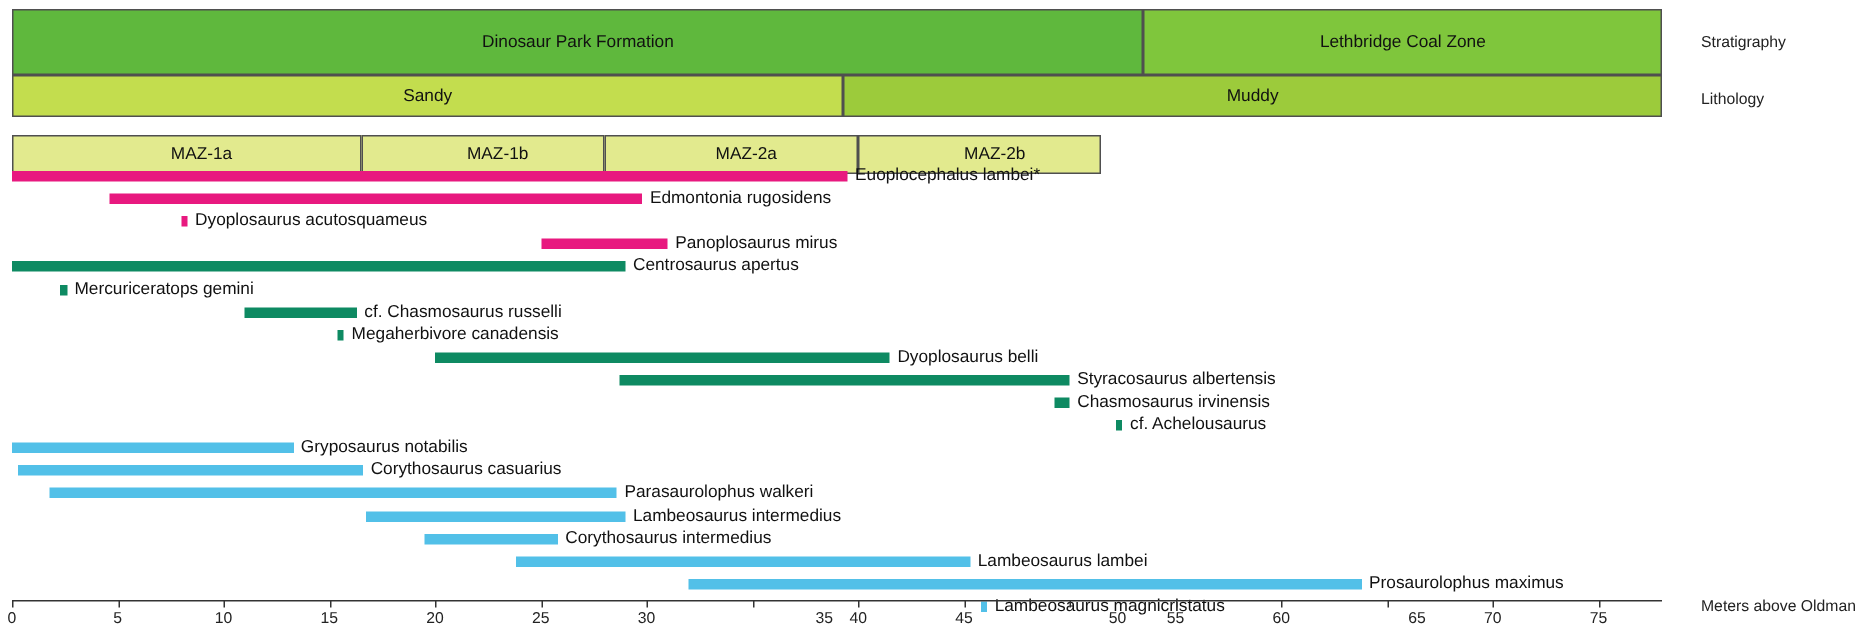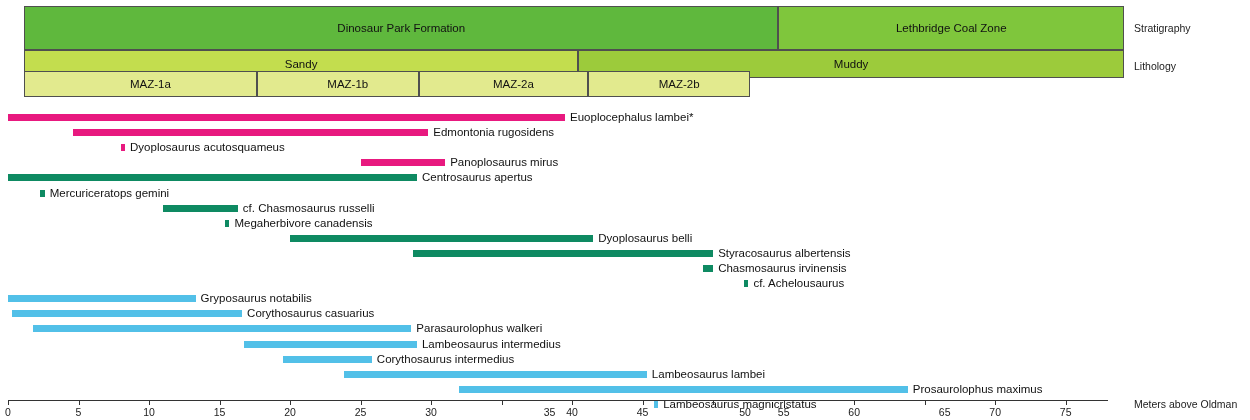--- a/index.html
+++ b/index.html
@@ -25,25 +25,24 @@
     position: absolute;
     box-sizing: border-box;
     border: 1px solid #4f4f4f;
     display: flex;
     align-items: center;
     justify-content: center;
     font-size: 11.5px;
     color: #111;
     overflow: hidden;
     white-space: nowrap;
-    margin-left: 16px;
   }
   .strat-row { top: 6px; height: 44px; }
   .lith-row  { top: 50px; height: 28px; }
-  .maz-row   { top: 71px; height: 26px; padding-left: 20px; }
+  .maz-row   { top: 90px; height: 26px; padding-left: 20px; }
 
   .c-dpf  { background: #5fb83d; }
   .c-lcz  { background: #7fc63c; }
   .c-sandy { background: #c3dd4e; }
   .c-muddy { background: #9ccb3b; }
   .c-maz  { background: #e2ea8e; }
 
   .row-label {
     position: absolute;
     left: 1134px;

